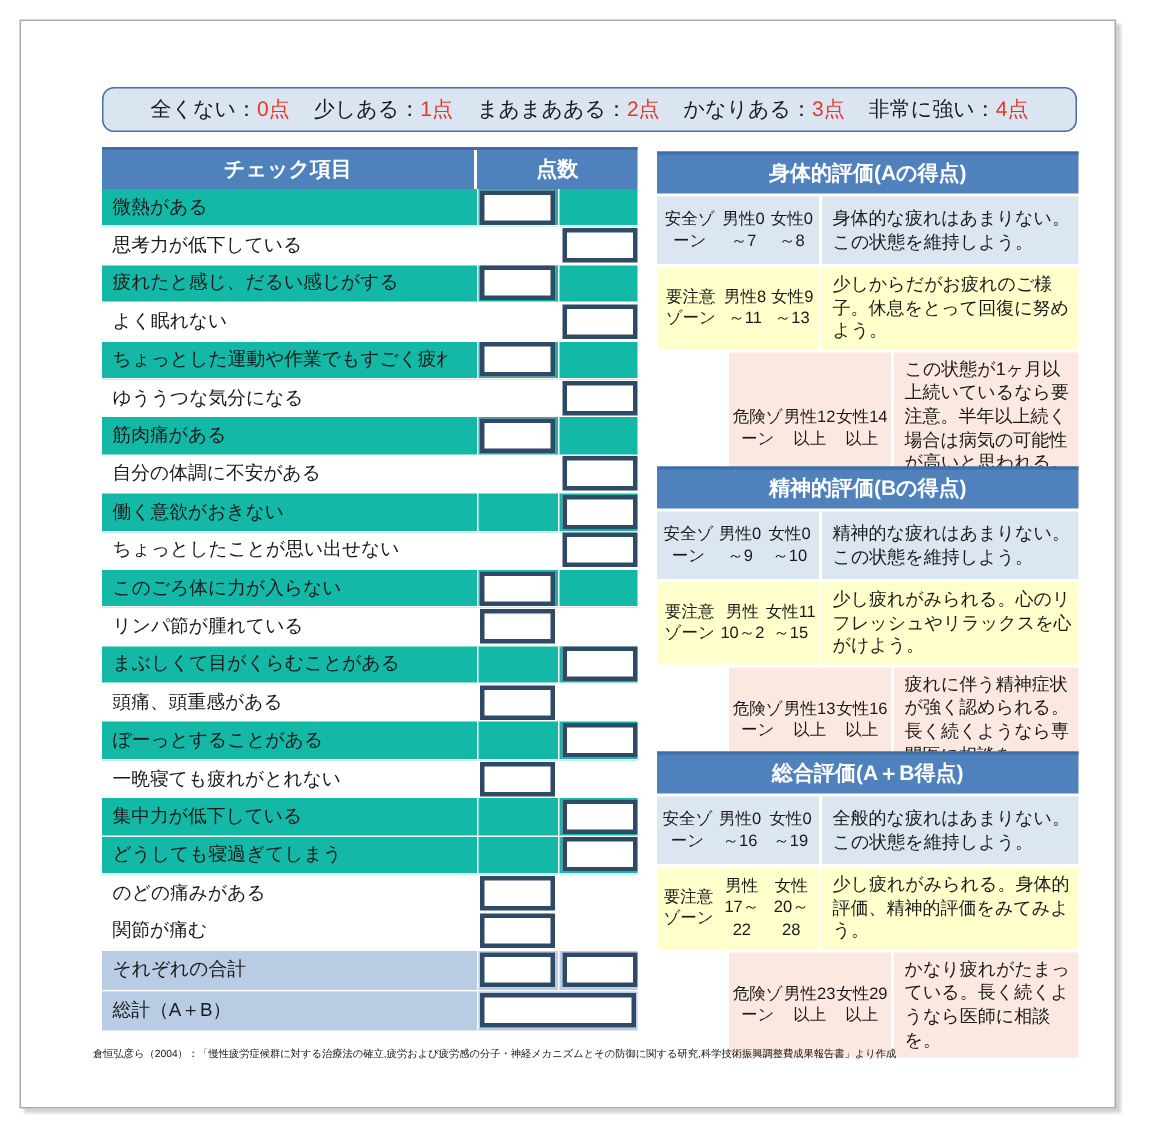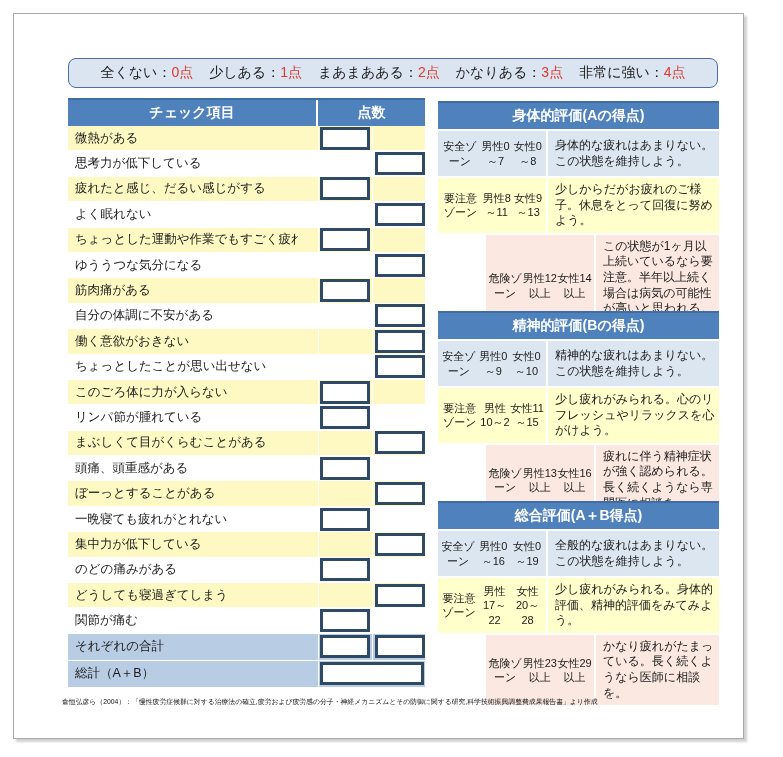--- a/index.html
+++ b/index.html
@@ -20,21 +20,21 @@
     display:flex;align-items:center;justify-content:center;font-size:14px;
   }
   .leg-item{margin:0 8px;white-space:nowrap;}
   .leg-value{color:#e2372b;}
   
   .check-table{position:absolute;left:54px;top:84px;width:357px;}
   .t-header{display:flex;height:28px;background:#4f81bd;color:#fff;font-weight:bold;font-size:14px;border-top:2px solid #3e6ea5;box-sizing:border-box;}
   .t-h-item{width:250px;display:flex;align-items:center;justify-content:center;border-right:2px solid #fff;box-sizing:border-box;}
   .t-h-score{flex:1;display:flex;align-items:center;justify-content:center;}
   .t-row{display:flex;height:25.4px;align-items:center;box-sizing:border-box;border-bottom:1px solid #fff;}
-  .t-row.alt{background:#fef9c3;gap:20px;}
+  .t-row.alt{background:#14b8a6;gap:20px;}
   .t-row.total{background:#b8cce4;height:27px;}
   .t-label{width:250px;padding-left:7px;font-size:12.5px;box-sizing:border-box;white-space:nowrap;overflow:hidden;}
   .t-score{width:107px;height:100%;display:flex;border-left:1px solid #fff;box-sizing:border-box;}
   .slot{width:53px;height:100%;display:flex;align-items:center;box-sizing:border-box;}
   .slot-a{justify-content:flex-start;padding-left:1px;}
   .slot-b{justify-content:flex-end;border-left:1px solid #fff;}
   .score-box{width:44px;height:17px;border:3px solid #2e4a66;background:#fff;}
   .score-box.wide{width:98px;}
   .t-score.single{align-items:center;justify-content:flex-start;padding-left:1px;}
   
@@ -227,36 +227,36 @@
         </div>
         <div class="t-row alt">
           <div class="t-label">集中力が低下している</div>
           <div class="t-score">
             <div class="slot slot-a"></div>
             <div class="slot slot-b">
               <div class="score-box"></div>
             </div>
           </div>
         </div>
+        <div class="t-row alt">
+          <div class="t-label">どうしても寝過ぎてしまう</div>
+          <div class="t-score">
+            <div class="slot slot-a"></div>
+            <div class="slot slot-b">
+              <div class="score-box"></div>
+            </div>
+          </div>
+        </div>
         <div class="t-row">
           <div class="t-label">のどの痛みがある</div>
           <div class="t-score">
             <div class="slot slot-a">
               <div class="score-box"></div>
             </div>
             <div class="slot slot-b"></div>
-          </div>
-        </div>
-        <div class="t-row alt">
-          <div class="t-label">どうしても寝過ぎてしまう</div>
-          <div class="t-score">
-            <div class="slot slot-a"></div>
-            <div class="slot slot-b">
-              <div class="score-box"></div>
-            </div>
           </div>
         </div>
         <div class="t-row">
           <div class="t-label">関節が痛む</div>
           <div class="t-score">
             <div class="slot slot-a">
               <div class="score-box"></div>
             </div>
             <div class="slot slot-b"></div>
           </div>

